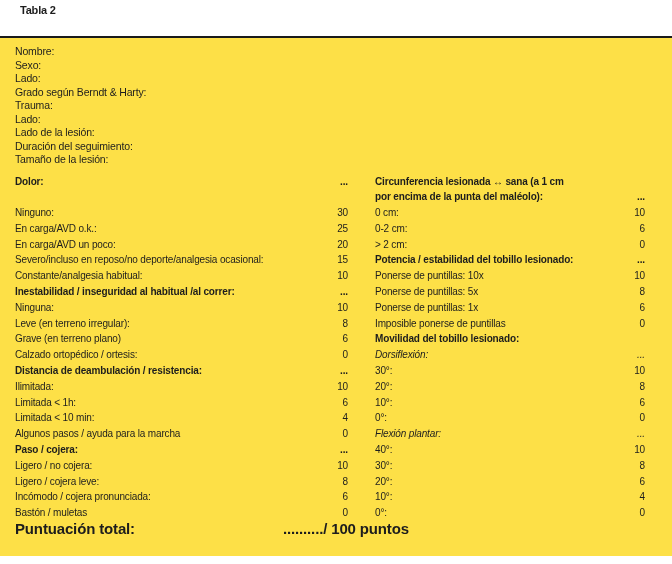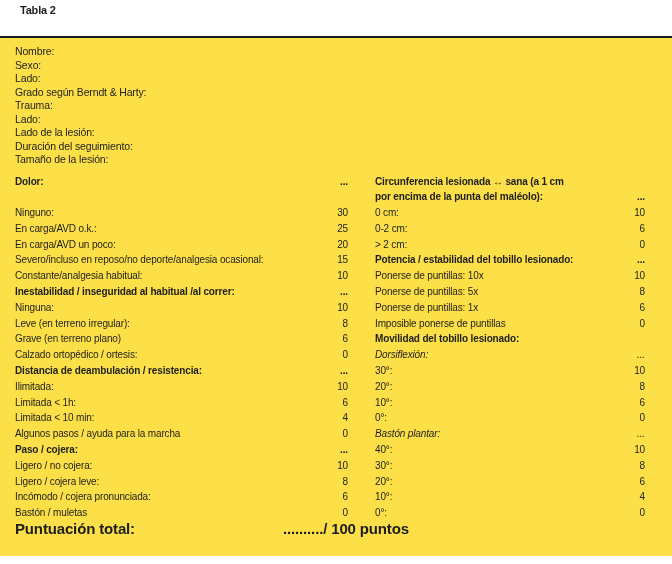--- a/index.html
+++ b/index.html
@@ -153,21 +153,21 @@
       <div class="cell left-label">Limitada &lt; 1h:</div>
       <div class="cell left-value">6</div>
       <div class="cell right-label">10°:</div>
       <div class="cell right-value">6</div>
       <div class="cell left-label">Limitada &lt; 10 min:</div>
       <div class="cell left-value">4</div>
       <div class="cell right-label">0°:</div>
       <div class="cell right-value">0</div>
       <div class="cell left-label">Algunos pasos / ayuda para la marcha</div>
       <div class="cell left-value">0</div>
-      <div class="cell right-label italic">Bastón plantar:</div>
+      <div class="cell right-label italic">Flexión plantar:</div>
       <div class="cell right-value italic">...</div>
       <div class="cell left-label bold">Paso / cojera:</div>
       <div class="cell left-value bold">...</div>
       <div class="cell right-label">40°:</div>
       <div class="cell right-value">10</div>
       <div class="cell left-label">Ligero / no cojera:</div>
       <div class="cell left-value">10</div>
       <div class="cell right-label">30°:</div>
       <div class="cell right-value">8</div>
       <div class="cell left-label">Ligero / cojera leve:</div>

